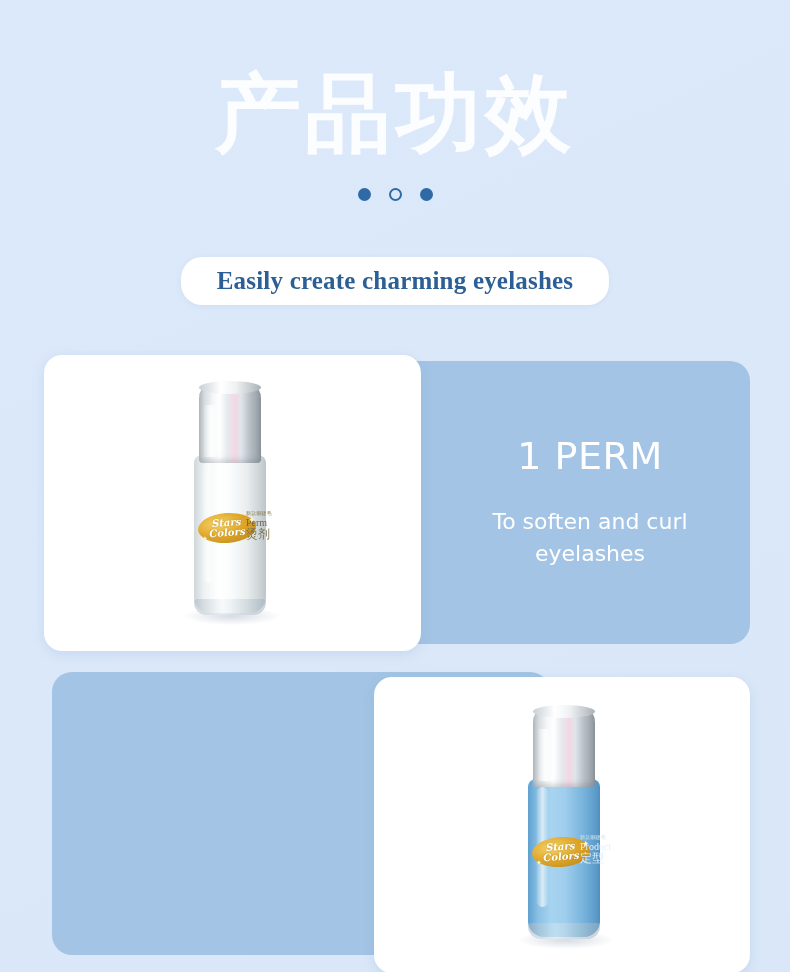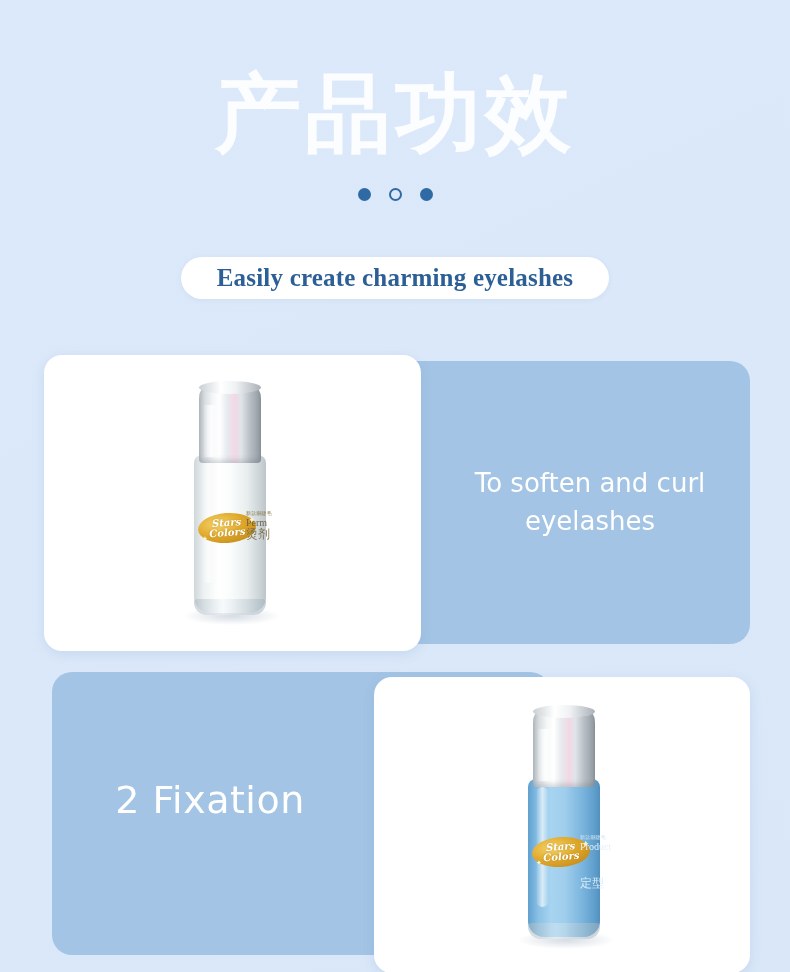--- a/index.html
+++ b/index.html
@@ -74,21 +74,21 @@
   }
   .dot.filled { background: #2f6aa5; }
   .dot.hollow { background: transparent; border: 2.5px solid #2f6aa5; }
 
   
   #subtitle-pill {
     position: absolute;
     left: 181px;
     top: 257px;
     width: 428px;
-    height: 42px;
+    height: 48px;
     background: #ffffff;
     border-radius: 21px;
     display: flex;
     align-items: center;
     justify-content: center;
     box-shadow: 0 1px 5px rgba(110,150,200,0.12);
   }
   #subtitle-text {
     font-family: "Liberation Serif", "DejaVu Serif", serif;
     font-size: 25px;
@@ -155,21 +155,21 @@
   .panel-heading {
     font-family: "DejaVu Sans", "Liberation Sans", sans-serif;
     font-size: 38px;
     font-weight: 400;
     letter-spacing: 0.5px;
     line-height: 1.1;
     margin-bottom: 28px;
   }
   .panel-desc {
     font-family: "DejaVu Sans", "Liberation Sans", sans-serif;
-    font-size: 26px;
+    font-size: 22px;
     font-weight: 400;
     line-height: 1.45;
     max-width: 250px;
   }
 
   
   .bottle-wrap {
     position: absolute;
     width: 120px;
     height: 240px;
@@ -325,21 +325,21 @@
     display: block;
   }
   .label-side .cjk {
     font-family: "DejaVu Sans", sans-serif;
     font-size: 12px;
     color: #7c6f4c;
     display: block;
   }
   .label-side.on-blue .tiny { color: #cfe6f6; }
   .label-side.on-blue .main { color: #e3f1fb; }
-  .label-side.on-blue .cjk  { color: #d7ecf9; margin-top: 25px; }
+  .label-side.on-blue .cjk  { color: #d7ecf9; }
   .star {
     position: absolute;
     color: #fff4c8;
     font-size: 9px;
     z-index: 9;
     line-height: 1;
   }
 </style>
 </head>
 <body>
@@ -383,20 +383,21 @@
         <span class="star" style="left:30px; top:150px; font-size:7px;">✦</span>
         <div class="label-side">
           <span class="tiny">新款眼睫毛</span>
           <span class="main">Perm</span>
           <span class="cjk">烫剂</span>
         </div>
       </div>
     </div>
 
     <div class="panel-text" id="panel-1-text">
+      <div class="panel-heading">1 PERM</div>
       <div class="panel-desc">To soften and curl eyelashes</div>
     </div>
   </div>
 
   <div class="feature-row" id="row-2">
 
     <div class="blue-panel" id="panel-2"></div>
 
     <div class="white-card" id="card-2">
       <div class="bottle-wrap" id="bottle-2">
@@ -415,17 +416,16 @@
         <span class="star" style="left:30px; top:150px; font-size:7px;">✦</span>
         <div class="label-side on-blue">
           <span class="tiny">新款眼睫毛</span>
           <span class="main">Product</span>
           <span class="cjk">定型</span>
         </div>
       </div>
     </div>
 
     <div class="panel-text" id="panel-2-text">
-      <div class="panel-heading">2 Fixation</div>
     </div>
   </div>
 
 </div>
 
 </body></html>

